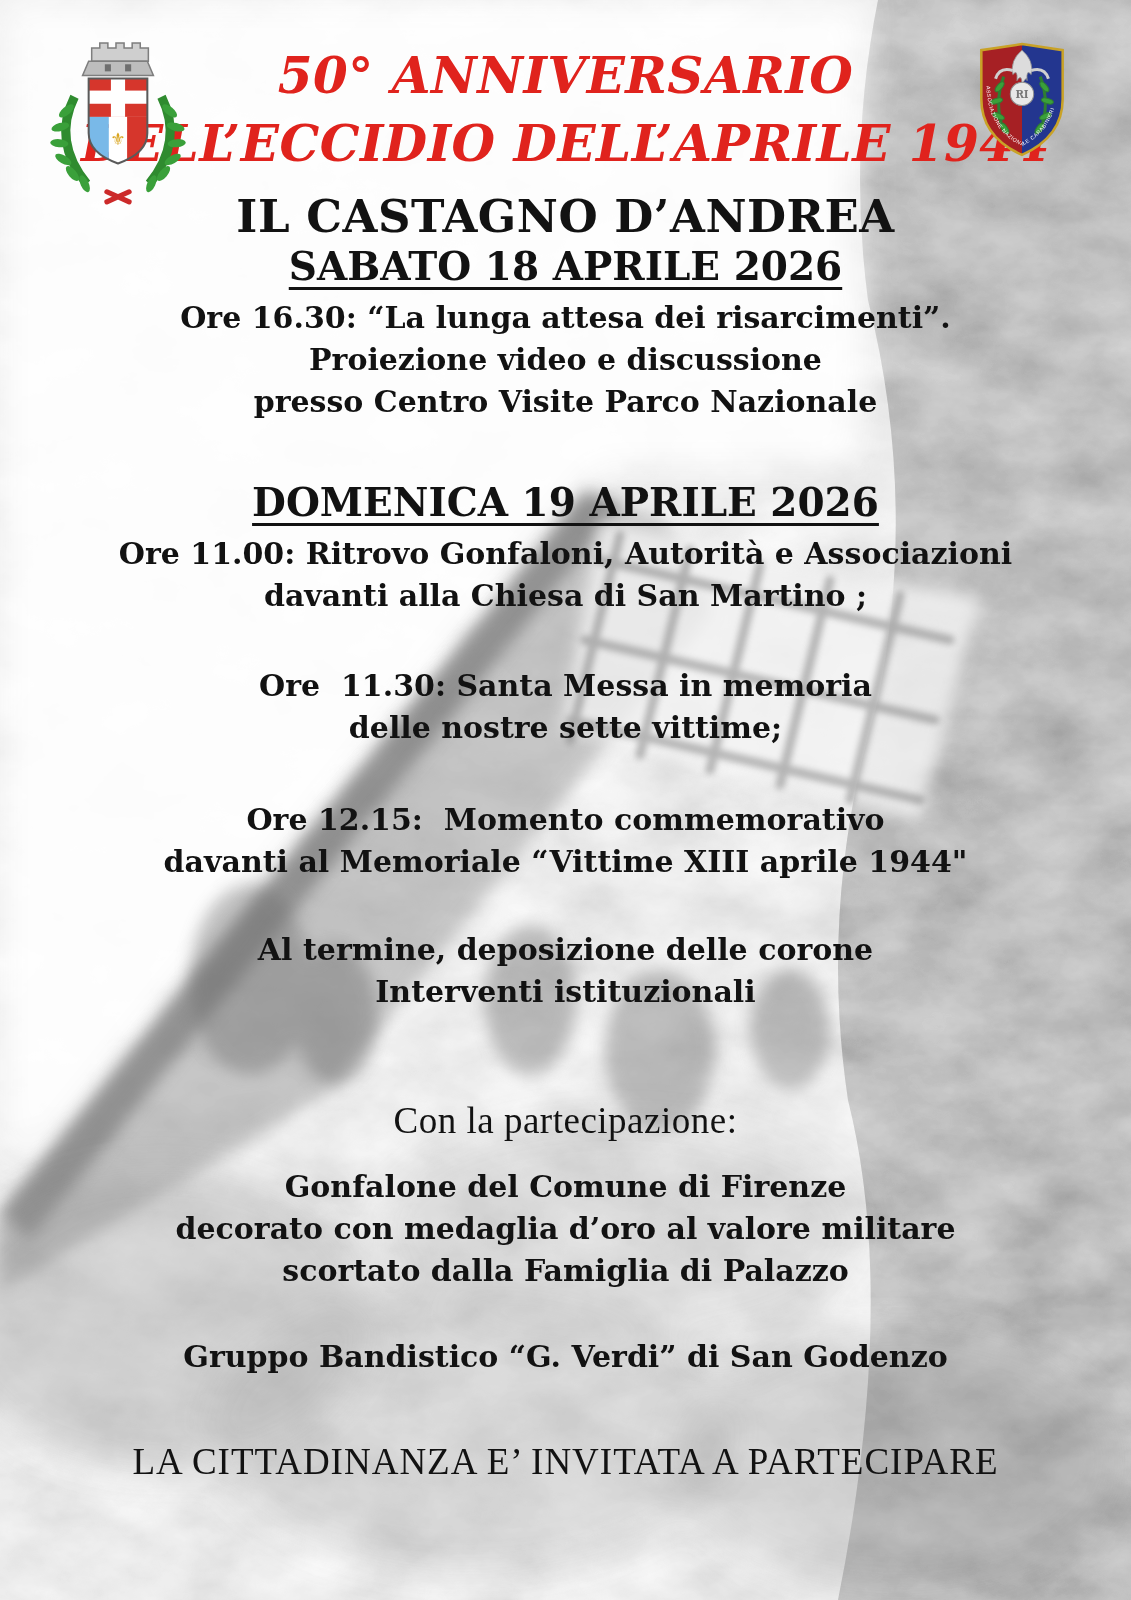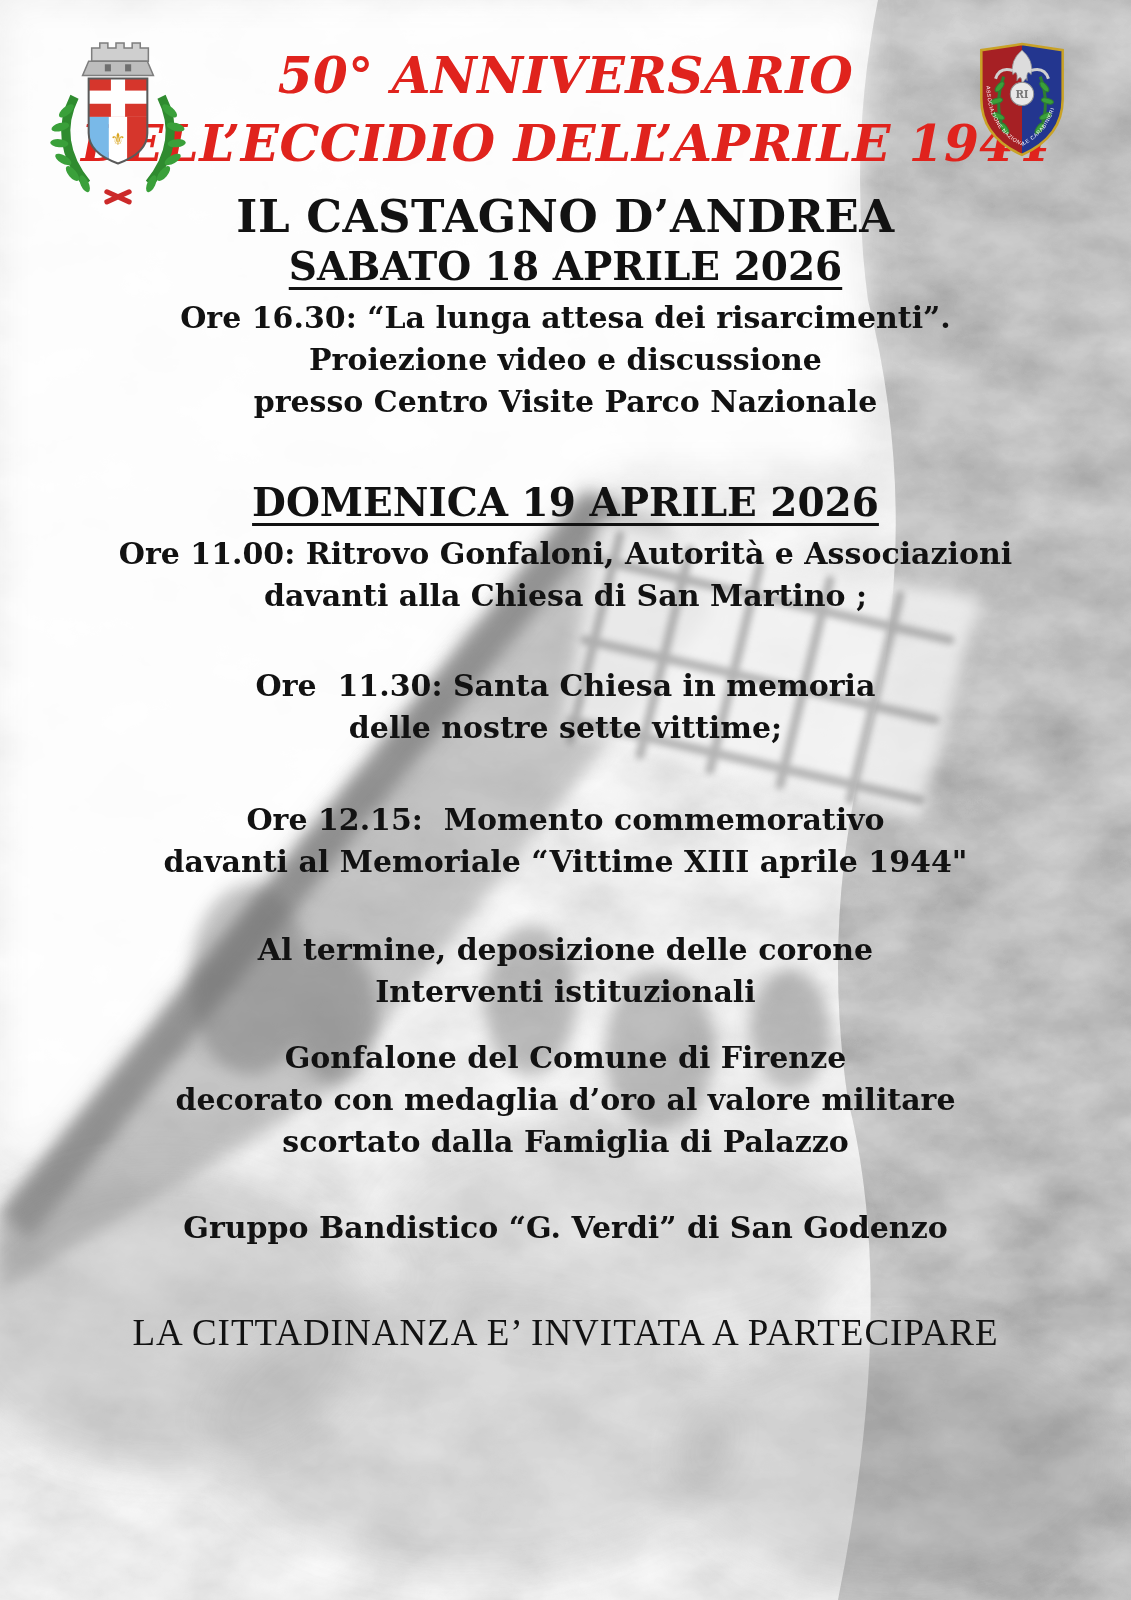--- a/index.html
+++ b/index.html
@@ -225,34 +225,35 @@
     <div class="line">presso Centro Visite Parco Nazionale</div>
   </section>
 
   <section class="b2">
     <h2 class="sec-header">DOMENICA 19 APRILE 2026</h2>
     <div class="line">Ore 11.00: Ritrovo Gonfaloni, Autorità e Associazioni</div>
     <div class="line">davanti alla Chiesa di San Martino ;</div>
   </section>
 
   <section class="b3">
-    <div class="line">Ore  11.30: Santa Chiesa in memoria</div>
+    <div class="line">Ore  11.30: Santa Messa in memoria</div>
     <div class="line">delle nostre sette vittime;</div>
   </section>
 
   <section class="b4">
     <div class="line">Ore 12.15:  Momento commemorativo</div>
     <div class="line">davanti al Memoriale “Vittime XIII aprile 1944"</div>
   </section>
 
   <section class="b5">
     <div class="line">Al termine, deposizione delle corone</div>
     <div class="line">Interventi istituzionali</div>
   </section>
 
+  <div class="con-la">Con la partecipazione:</div>
 
   <section class="group1">
     <div class="line">Gonfalone del Comune di Firenze</div>
     <div class="line">decorato con medaglia d’oro al valore militare</div>
     <div class="line">scortato dalla Famiglia di Palazzo</div>
   </section>
 
   <section class="group2">
     <div class="line">Gruppo Bandistico “G. Verdi” di San Godenzo</div>
   </section>

